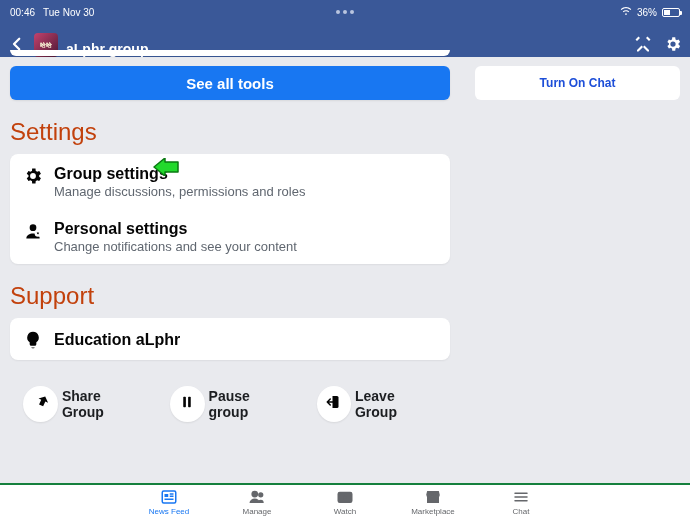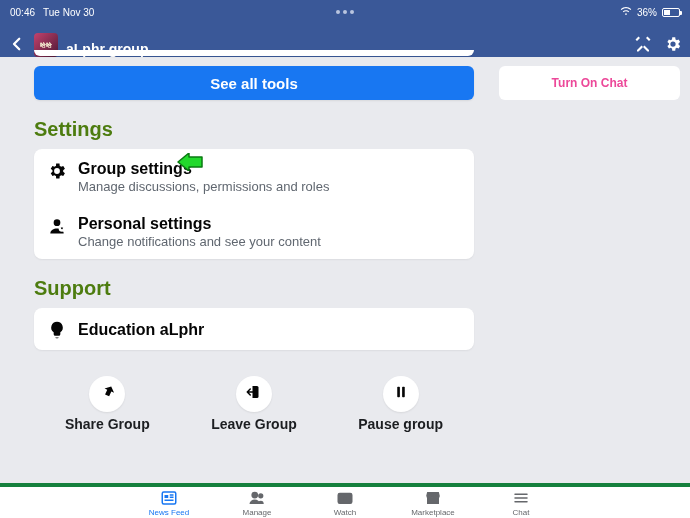--- a/index.html
+++ b/index.html
@@ -18,51 +18,51 @@
 
   
   .app-header { height: 33px; background: #3a5898; display: flex; align-items: flex-end; padding: 0 8px; gap:8px; position:relative;}
   .back-chevron svg { width:18px; height:18px; }
   .group-avatar{ width:24px; height:24px; border-radius:4px; background:linear-gradient(135deg,#c3426d,#4a1734); display:flex; align-items:center; justify-content:center; font-size:6px; color:#ffd; font-weight:700;}
   .header-title{ color:#fff; font-size:14px; font-weight:700;}
   .header-right{ position:absolute; right:8px; display:flex; gap:12px; align-items:center;}
   .header-right svg{ width:18px; height:18px; fill:#fff;}
 
   
-  .content{ position:absolute; top:50px; left:0; right:0; bottom:35px; padding:0 10px 16px 10px; display:flex; gap:25px;margin-left:24px;}
+  .content{ position:absolute; top:50px; left:0; right:0; bottom:35px; padding:0 10px 16px 10px; display:flex; gap:25px;}
   .left-col{ width:440px; }
   .right-col{ flex:1; padding-top:16px;}
 
   .peek-card{ height:6px; background:#fff; border-radius:0 0 8px 8px; box-shadow:0 1px 2px rgba(0,0,0,0.06); margin-bottom:10px;}
 
   .big-btn{ width:100%; background:#1877f2; color:#fff; border:none; border-radius:6px; height:34px; font-size:15px; font-weight:600; cursor:pointer; box-shadow:0 1px 2px rgba(0,0,0,0.08);}
-  .turn-on-btn{ width:100%; background:#fff; color:#ec4899; border:none; border-radius:6px; height:34px; font-size:12px; font-weight:600; cursor:pointer;}
-
-  .section-heading{ font-size:20px; font-weight:700; color:#4d7c0f; margin:18px 0 8px 0;}
+  .turn-on-btn{ width:100%; background:#fff; color:#1d4ed8; border:none; border-radius:6px; height:34px; font-size:12px; font-weight:600; cursor:pointer;}
+
+  .section-heading{ font-size:24px; font-weight:400; color:#c2410c; margin:18px 0 8px 0;}
 
   .list-card{ background:#fff; border-radius:8px; box-shadow:0 1px 2px rgba(0,0,0,0.06); overflow:hidden;}
   .list-row{ display:flex; align-items:flex-start; gap:10px; padding:10px 12px; cursor:pointer;}
   .list-row + .list-row{ border-top:1px solid #f9a8d4;}
   .row-icon{ width:22px; display:flex; justify-content:center; padding-top:2px;}
   .row-icon svg{ width:20px; height:20px; fill:#050505;}
   .row-text .title{ font-size:16px; font-weight:600; color:#050505; line-height:1.2;}
   .row-text .subtitle{ font-size:13px; color:#606770; margin-top:1px;}
   .single .title{ font-weight:600;}
   .single{ align-items:center;}
 
   .arrow-annot{ position:absolute; pointer-events:none;}
 
   .action-row{ display:flex; justify-content:space-around; margin-top:26px;}
-  .action{ display:flex; flex-direction:column; align-items:center; gap:4px; cursor:pointer; width:120px;}
+  .action{ display:flex; flex-direction:row; align-items:center; gap:4px; cursor:pointer; width:120px;}
   .action .circle{ width:36px; height:36px; border-radius:50%; background:#fff; display:flex; align-items:center; justify-content:center; box-shadow:0 1px 2px rgba(0,0,0,0.08);}
   .action .circle svg{ width:18px; height:18px; fill:#050505;}
   .action .label{ font-size:14px; font-weight:700; color:#1c1e21;}
 
   
-  .bottom-nav{ position:absolute; bottom:0; left:0; right:0; height:35px; background:#fff; border-top:4px solid #15803d; display:flex; justify-content:center; gap:28px; align-items:center;}
+  .bottom-nav{ position:absolute; bottom:0; left:0; right:0; height:35px; background:#fff; border-top:2px solid #15803d; display:flex; justify-content:center; gap:28px; align-items:center;}
   .nav-item{ display:flex; flex-direction:column; align-items:center; gap:1px; cursor:pointer; width:60px;}
   .nav-item svg{ width:18px; height:18px; fill:#65676b; stroke:#65676b;}
   .nav-item.active svg{ fill:#1877f2; stroke:#1877f2;}
   .nav-item .nav-label{ font-size:8px; color:#65676b;}
   .nav-item.active .nav-label{ color:#1877f2;}
 
   .wifi svg{width:12px;height:12px;fill:#fff;}
 </style>
 </head>
 <body>
@@ -169,34 +169,34 @@
         <div class="circle">
             <span><svg viewBox="0 0 24 24">
                 <path d="M14 3l7 6h-4v7h-6V9H7z" transform="rotate(25 12 12)"></path>
               </svg></span>
           </div>
         <div class="label">Share Group</div>
       </div>
       <div class="action">
         <div class="circle">
             <span><svg viewBox="0 0 24 24">
+                <rect x="7" y="5" width="3.5" height="14" rx="1"></rect>
+                <rect x="13.5" y="5" width="3.5" height="14" rx="1"></rect>
+              </svg></span>
+          </div>
+        <div class="label">Pause group</div>
+      </div>
+      <div class="action">
+        <div class="circle">
+            <span><svg viewBox="0 0 24 24">
                 <path d="M10 4h6a2 2 0 012 2v12a2 2 0 01-2 2h-6"></path>
                 <path d="M13 12H3m0 0l4-4m-4 4l4 4" fill="none" stroke="#050505" stroke-width="2" stroke-linecap="round" stroke-linejoin="round"></path>
               </svg></span>
           </div>
         <div class="label">Leave Group</div>
-      </div>
-      <div class="action">
-        <div class="circle">
-            <span><svg viewBox="0 0 24 24">
-                <rect x="7" y="5" width="3.5" height="14" rx="1"></rect>
-                <rect x="13.5" y="5" width="3.5" height="14" rx="1"></rect>
-              </svg></span>
-          </div>
-        <div class="label">Pause group</div>
       </div>
     </div>
   </div>
 
   <div class="right-col">
     <button class="turn-on-btn">Turn On Chat</button>
   </div>
 </div>
 
 <div class="bottom-nav">

